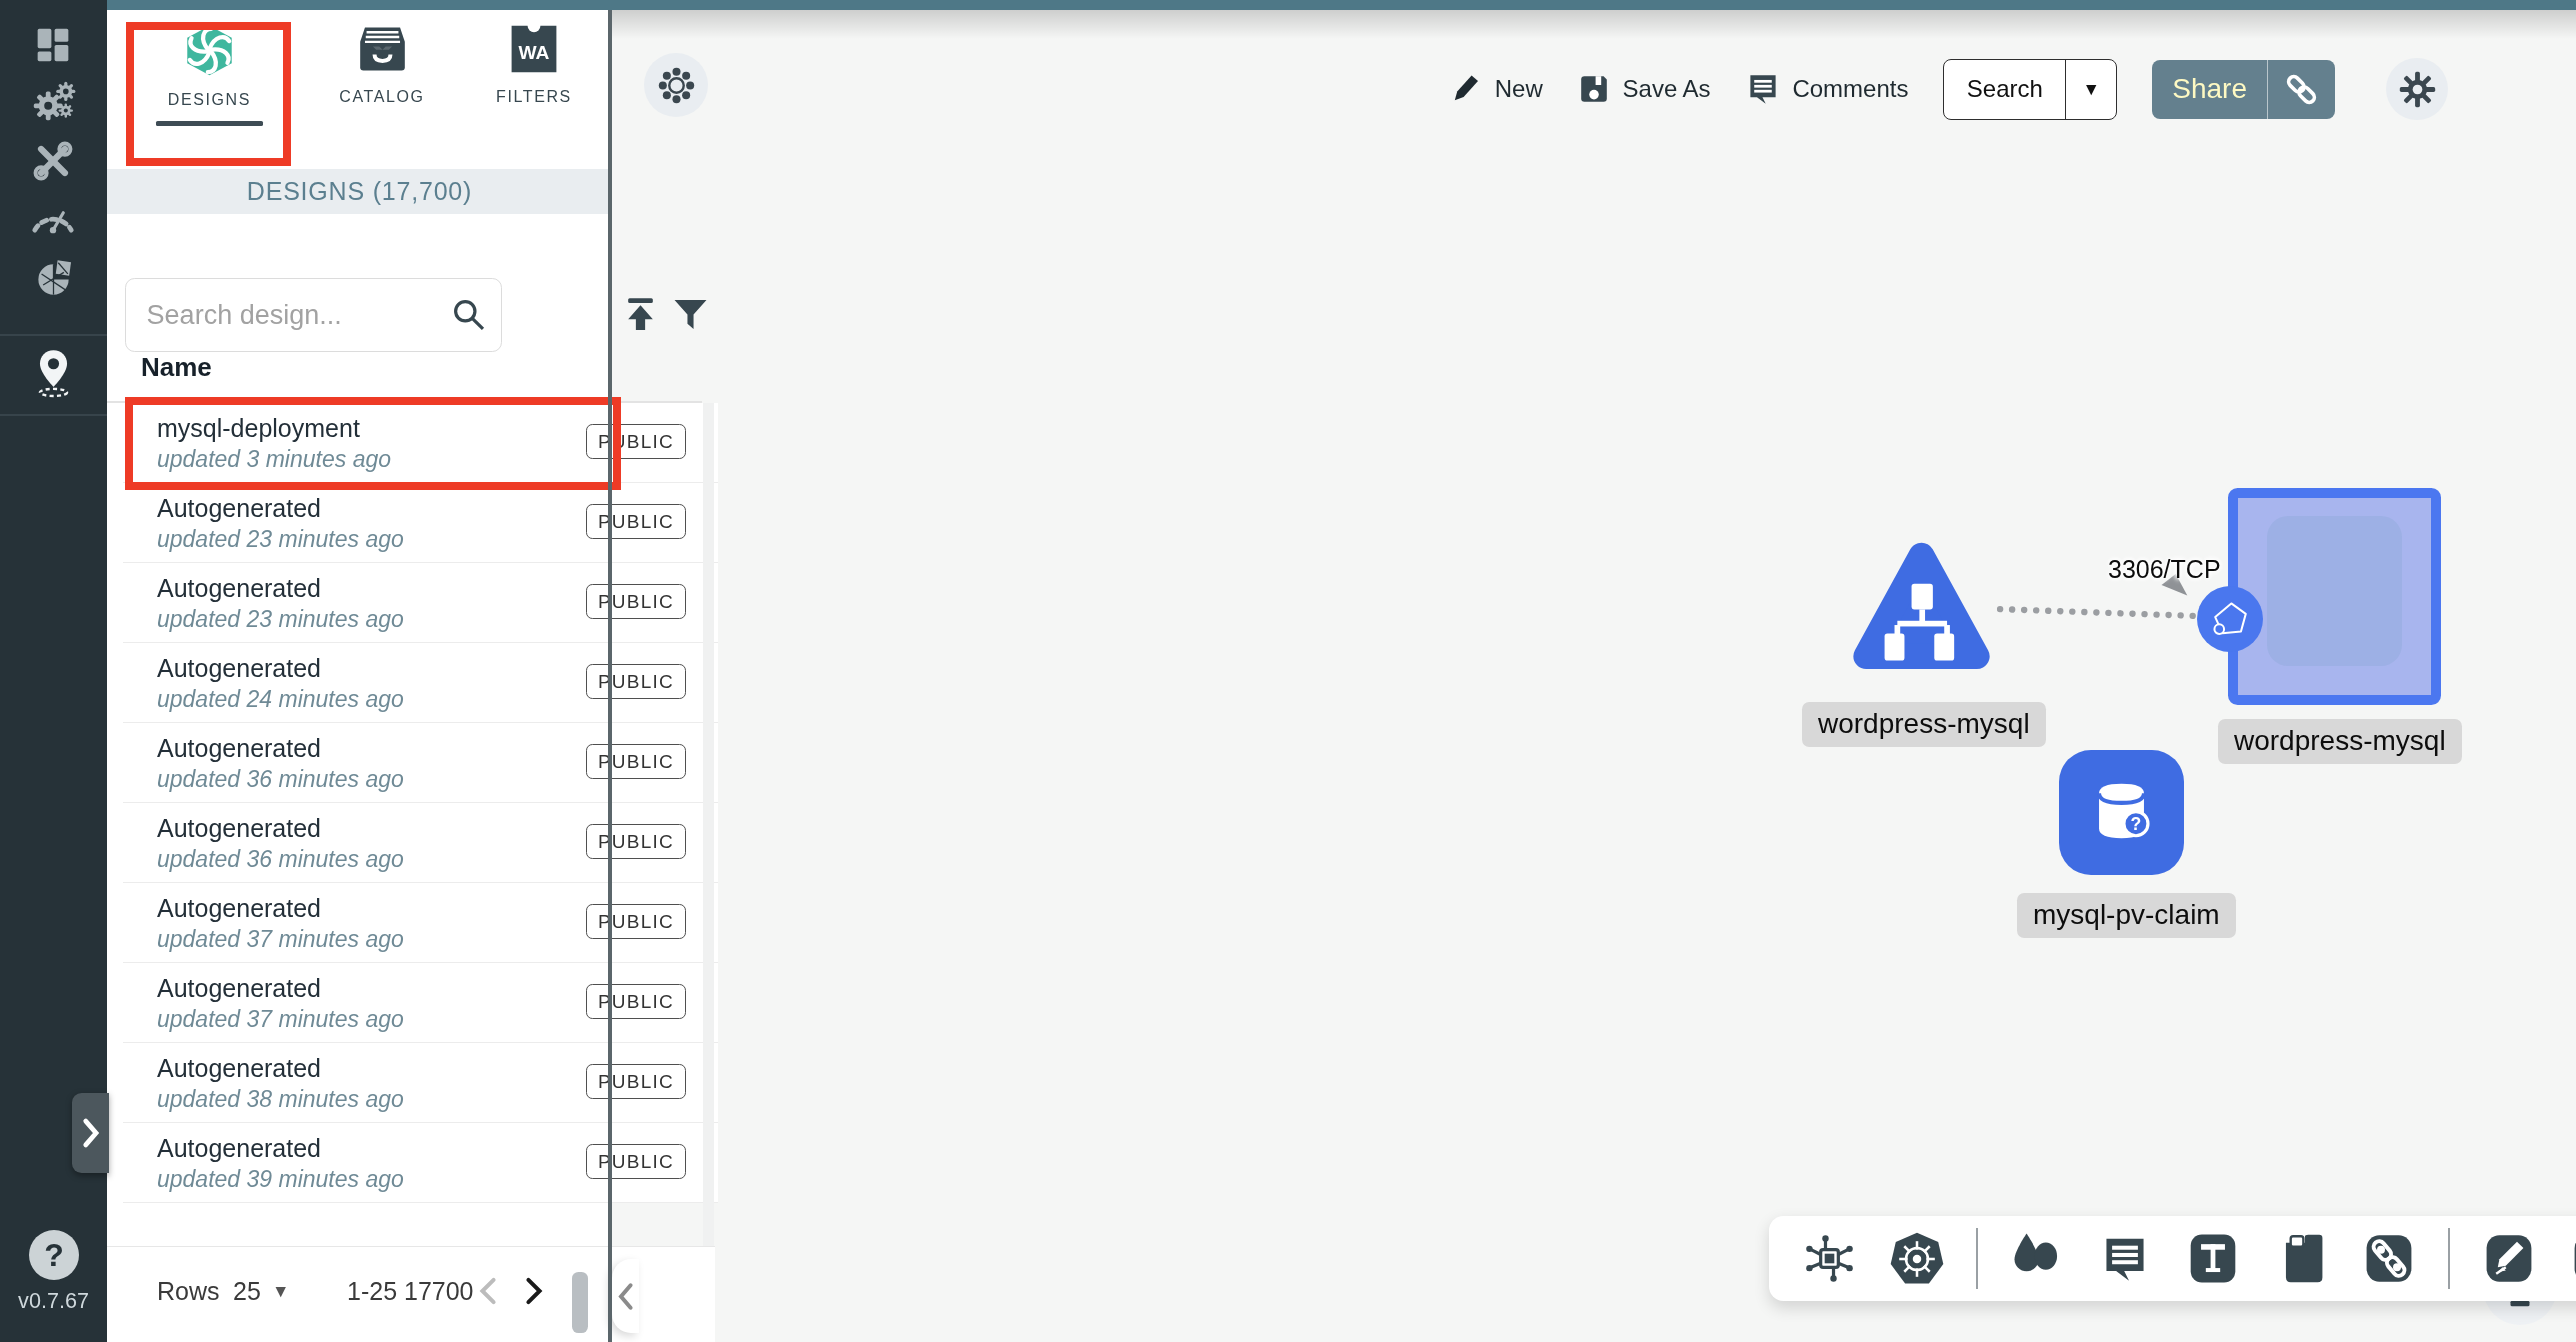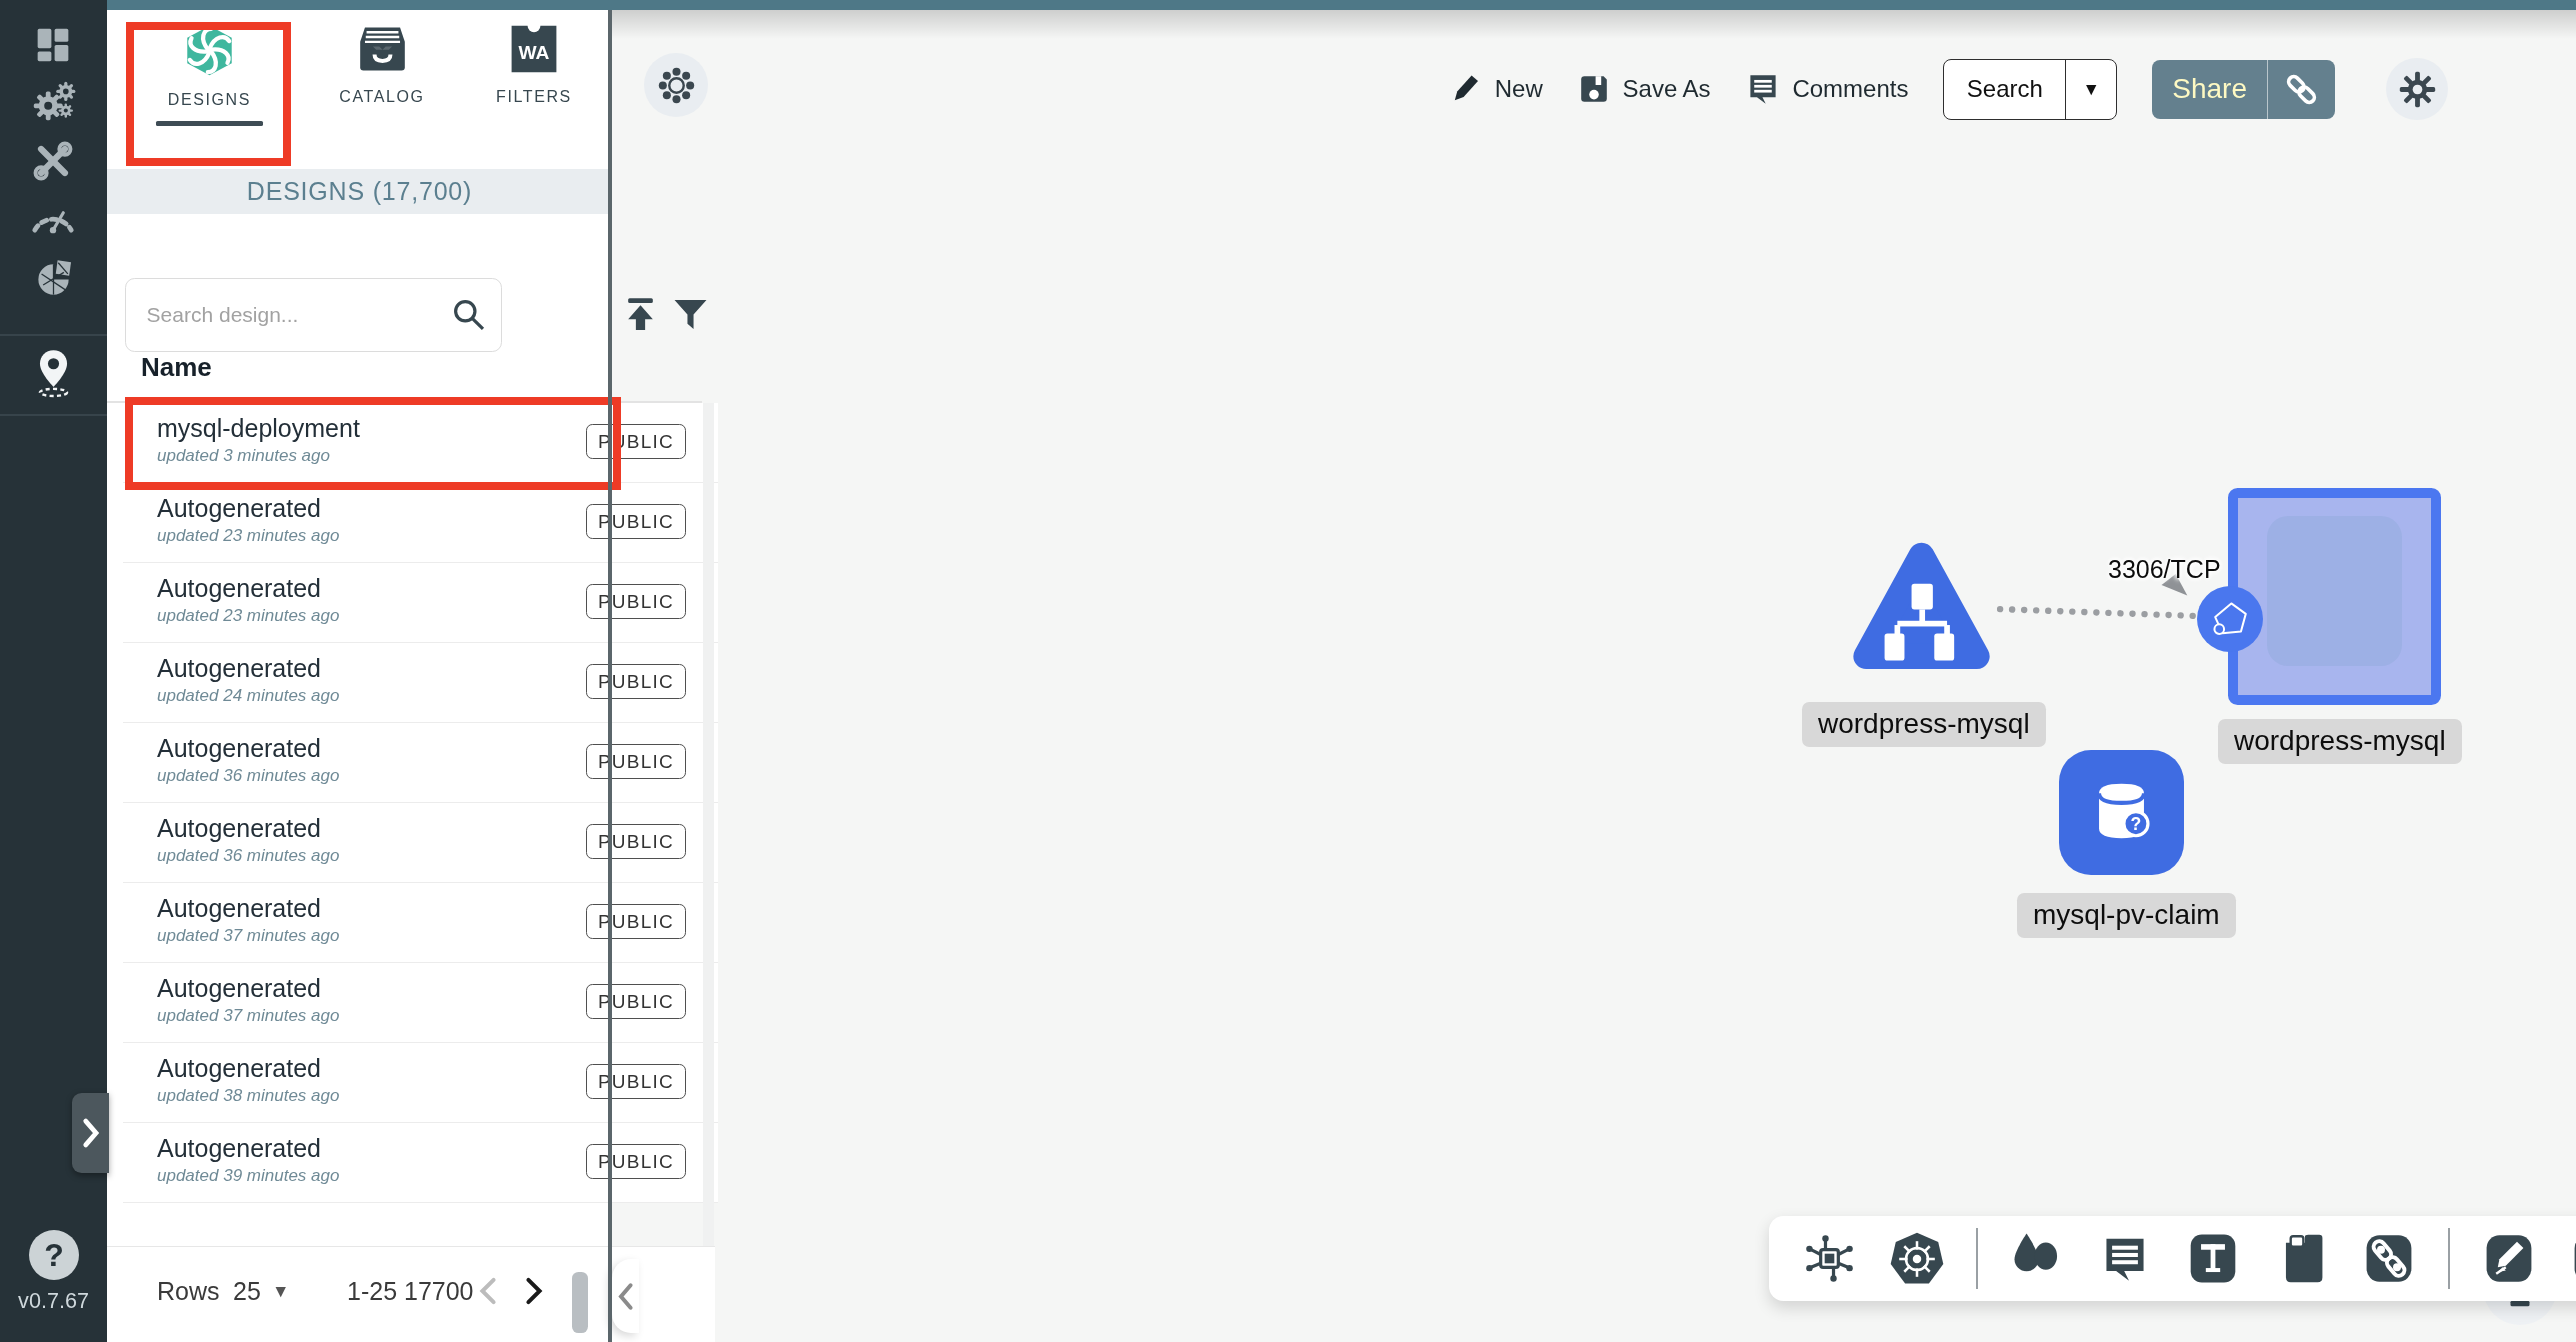--- a/index.html
+++ b/index.html
@@ -18,30 +18,30 @@
   
   .drawer{position:absolute;left:107px;top:0;width:505px;height:1342px;background:#ffffff;z-index:20;}
   .drawer-border{position:absolute;left:608px;top:0;width:4px;height:1342px;background:#5b666b;z-index:25;}
   .tabs{position:absolute;left:0;top:0;width:505px;height:169px;background:#fff;}
   .tab{position:absolute;top:24px;width:160px;height:141px;display:flex;flex-direction:column;align-items:center;justify-content:flex-start;cursor:pointer;}
   .tab-label{font-size:16px;letter-spacing:1.6px;color:#37474f;margin-top:14.4px;}
   .tab-underline{width:107px;height:5.6px;background:#3e4c55;border-radius:1.6px;margin-top:11.2px;}
   .hl-box{position:absolute;border:8px solid #ee3b26;box-sizing:border-box;z-index:50;pointer-events:none;}
   .count-band{position:absolute;left:0;top:169px;width:505px;height:45px;background:#e9edf0;display:flex;align-items:center;justify-content:center;font-size:25px;letter-spacing:0.8px;color:#5b7f8f;}
   .search-wrap{position:absolute;left:17.6px;top:278px;width:377px;height:74px;}
-  .search-input{width:100%;height:100%;box-sizing:border-box;border:1.6px solid #dcdcdc;border-radius:9.6px;font-size:21px;color:#ef4444;padding:0 67px 0 21px;outline:none;font-family:"Liberation Sans",sans-serif;background:#fff;}
+  .search-input{width:100%;height:100%;box-sizing:border-box;border:1.6px solid #dcdcdc;border-radius:9.6px;font-size:27px;color:#ef4444;padding:0 67px 0 21px;outline:none;font-family:"Liberation Sans",sans-serif;background:#fff;}
   .search-input::placeholder{color:#a2a2a2;}
   .search-ic{position:absolute;right:14.4px;top:17.6px;cursor:pointer;}
   .mini-btn{position:absolute;top:286px;width:45px;height:56px;display:flex;align-items:center;justify-content:center;cursor:pointer;}
   .col-header{position:absolute;left:34px;top:352px;font-size:26px;font-weight:bold;color:#17212a;}
   .col-header-line{position:absolute;left:0px;top:401px;width:595px;height:1.6px;background:#e3e3e3;}
   .list{position:absolute;left:16px;top:403px;width:611px;}
   .row{position:relative;width:595px;height:79px;border-bottom:1.6px solid #ececec;cursor:pointer;background:#fff;}
   .row-name{position:absolute;left:34px;top:11.2px;font-size:25px;color:#232f38;}
-  .row-upd{position:absolute;left:34px;top:43px;font-size:17px;font-style:italic;color:#6f8a96;}
+  .row-upd{position:absolute;left:34px;top:43px;font-size:23px;font-style:italic;color:#6f8a96;}
   .badge{position:absolute;right:32px;top:21px;border:1.6px solid #4f4f4f;border-radius:6.4px;padding:5.6px 11.2px;font-size:19px;letter-spacing:1.2px;color:#333;background:#fff;}
   .row.highlighted::after{content:"";position:absolute;left:2.4px;top:-5.6px;width:496px;height:93px;border:8px solid #ee3b26;box-sizing:border-box;pointer-events:none;z-index:5;}
   .v-track{position:absolute;left:596px;top:403px;width:11.2px;height:844px;background:#f0f1f1;}
   .footer{position:absolute;left:0;top:1246px;width:608px;height:96px;background:#fff;border-top:1.6px solid #e7e7e7;}
   .foot-item{position:absolute;top:30px;font-size:25px;color:#3a3a3a;}
   .caret-down{display:inline-block;margin-left:11.2px;color:#555;font-size:17.6px;transform:translateY(-3.2px);}
   .pg-btn{position:absolute;top:21px;width:45px;height:45px;display:flex;align-items:center;justify-content:center;cursor:pointer;}
   .foot-thumb{position:absolute;left:572px;top:1272px;width:16px;height:61px;background:#b9bec2;border-radius:6.4px;z-index:26;cursor:grab;}
 
   

